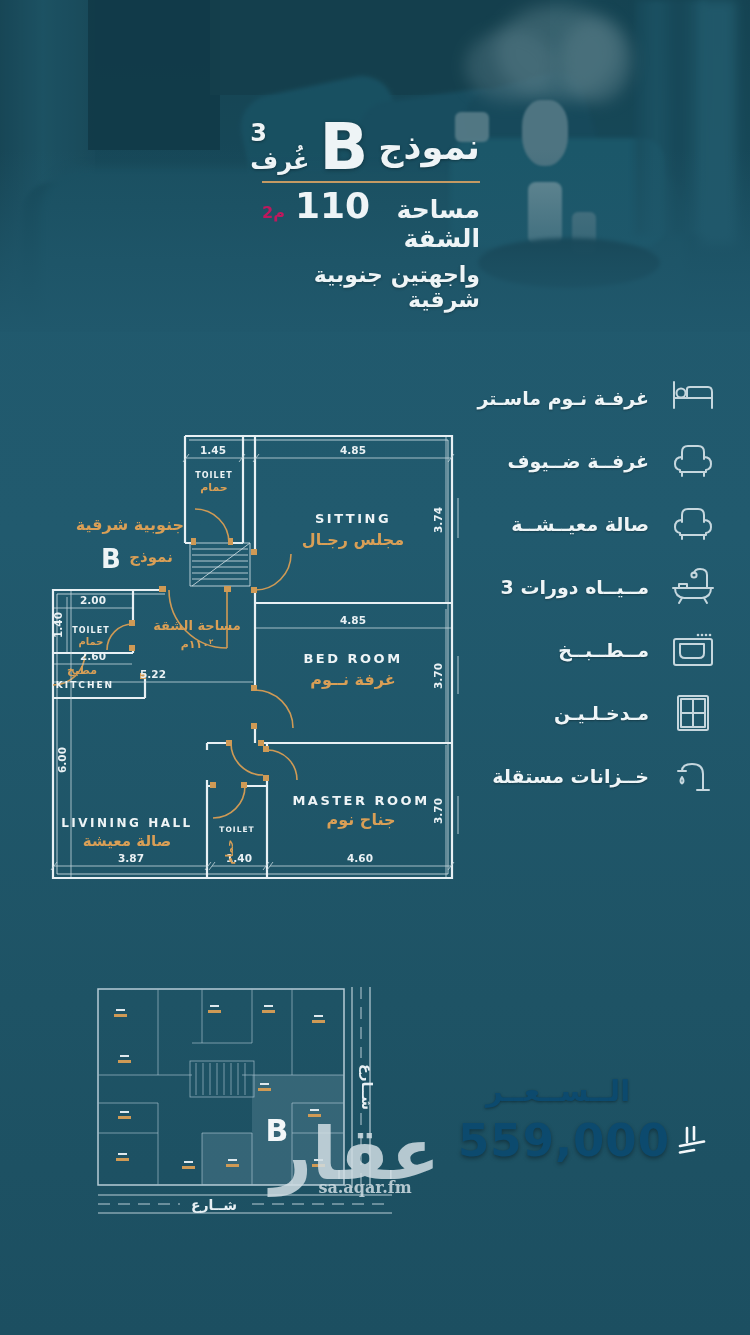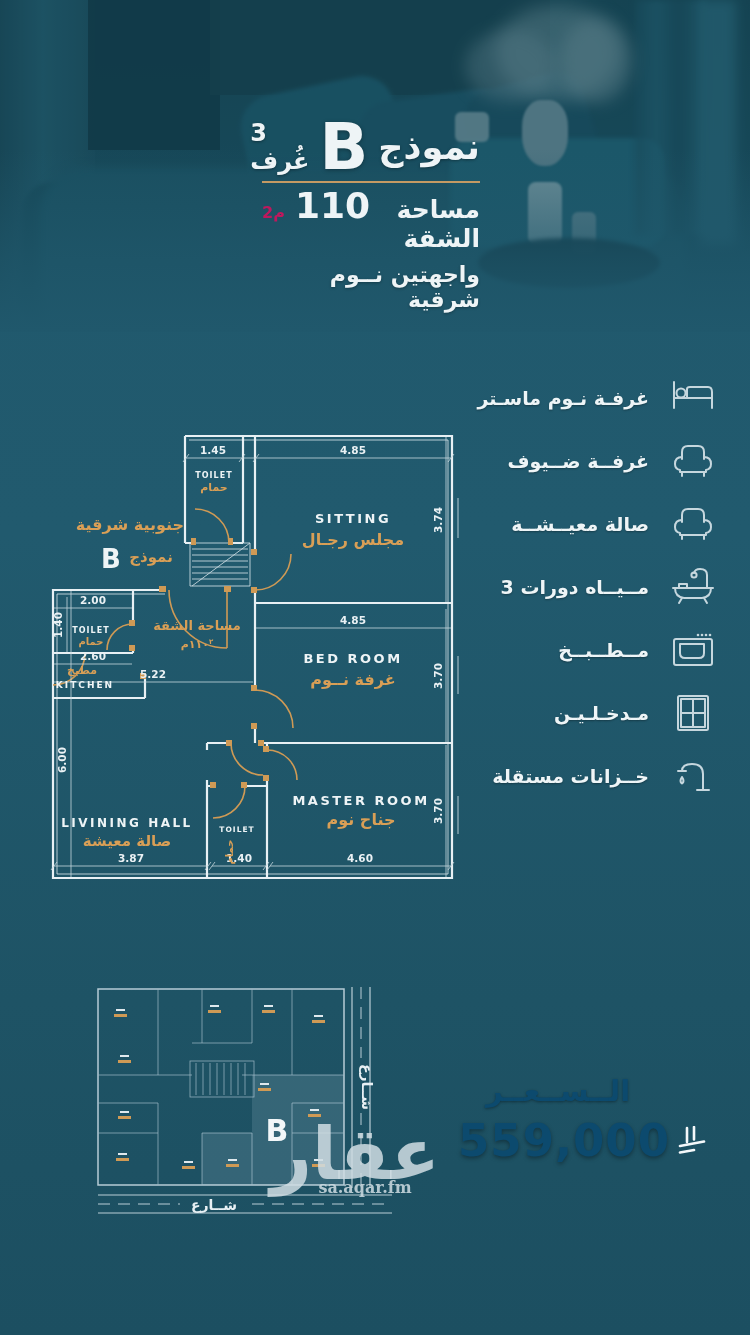--- a/index.html
+++ b/index.html
@@ -117,21 +117,21 @@
       <span class="model-word">نموذج</span>
       <span class="model-letter">B</span>
       <span class="rooms-badge">3 غُرف</span>
     </div>
     <div class="hdivider"></div>
     <div class="hrow2">
       <span class="area-label">مساحة الشقة</span>
       <span class="area-value">110</span>
       <span class="area-unit">م2</span>
     </div>
-    <div class="facade">واجهتين نــوم شرقية</div>
+    <div class="facade">واجهتين جنوبية شرقية</div>
   </div>
 
   <div class="abs features">
     <div class="feat-row">
       <span class="feat-icon">
         <svg width="46" height="44" viewBox="0 0 46 44">
             <circle cx="11" cy="17" r="4.5"></circle>
             <path d="M4,6 V32 M4,22 H42 M42,16 V32 M17,22 V13 Q17,11 20,11 H38 Q42,11 42,16"></path>
           </svg>
       </span>

